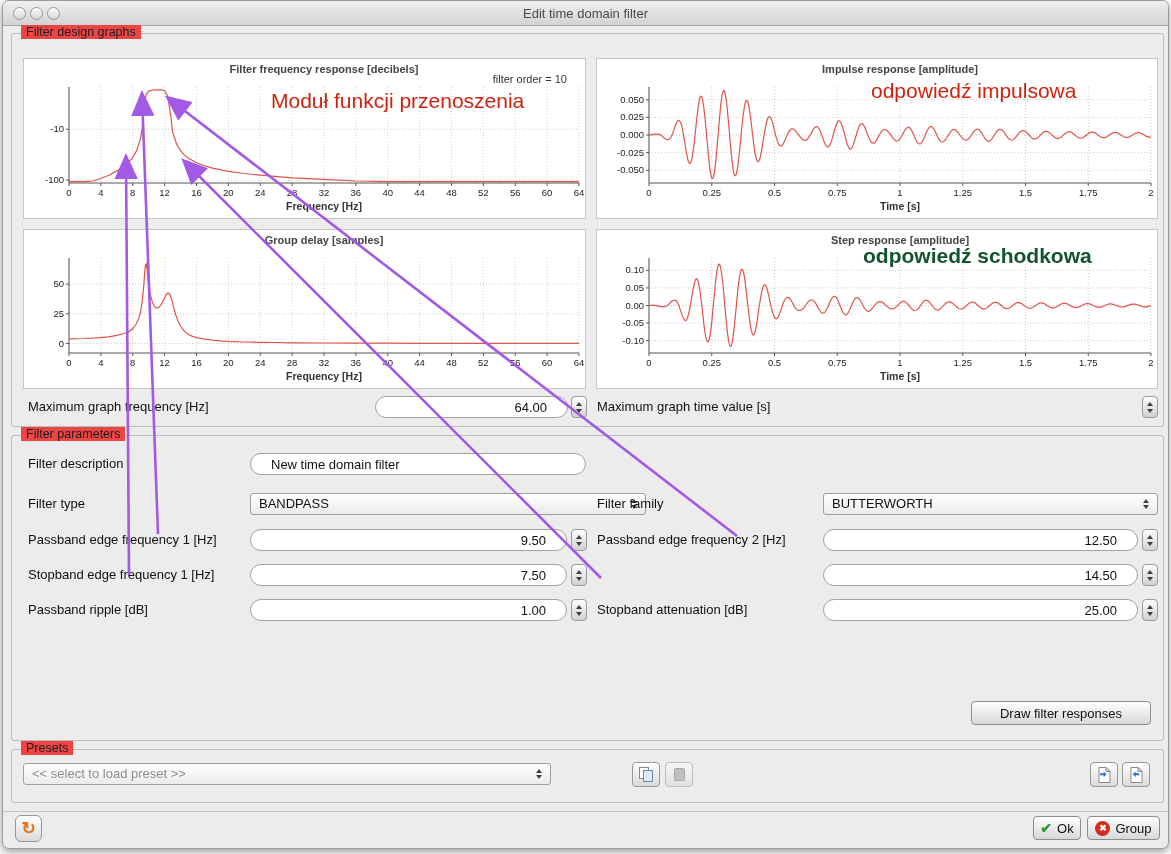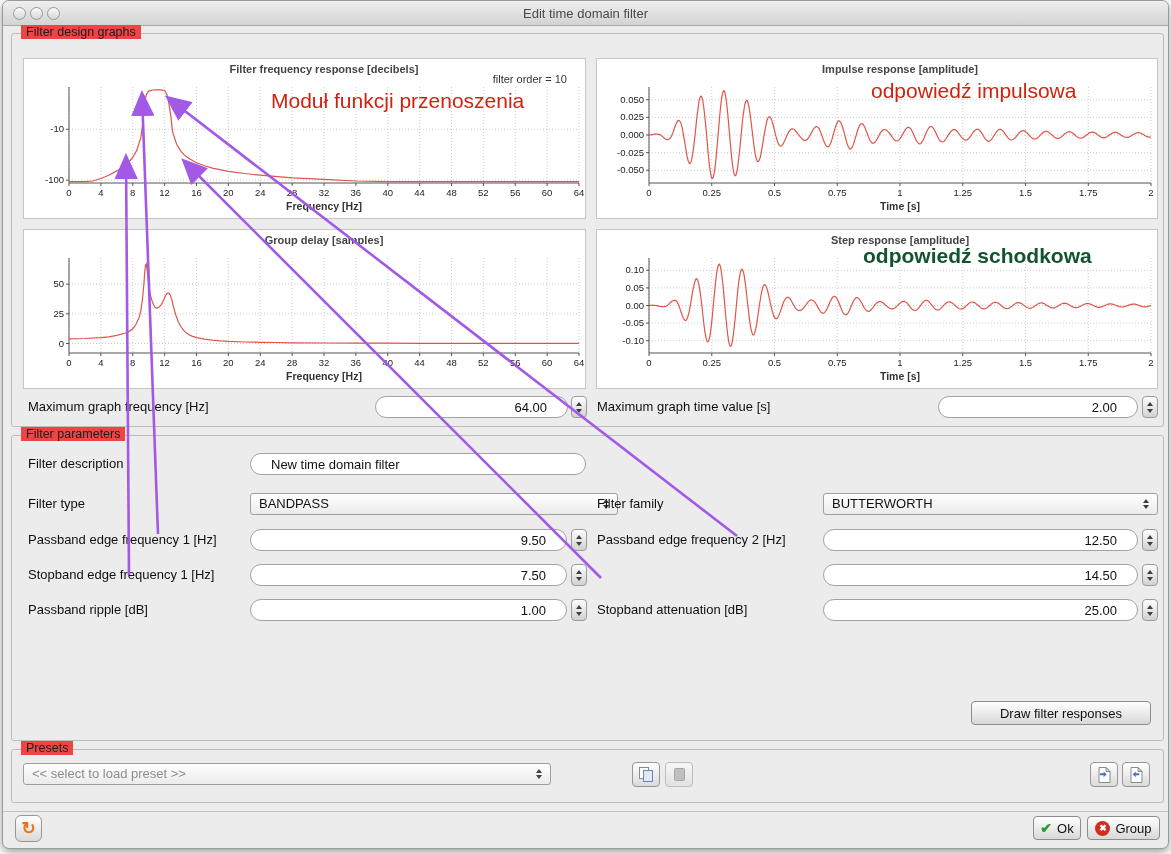--- a/index.html
+++ b/index.html
@@ -335,35 +335,34 @@
   <div class="red-note" style="left: 860px; top: 243px; color: #14532d; font-weight: bold;">odpowiedź schodkowa</div>
 
   <label class="lbl" style="left:25px; top:395px">Maximum graph frequency [Hz]</label>
   <input class="field num" style="left: 372px; top: 395px; width: 193px;" value="64.00">
   <div class="stepper" style="left:568px; top:395px">
     <div class="tri-up"></div>
     <div class="tri-dn"></div>
   </div>
 
   <label class="lbl" style="left:594px; top:395px">Maximum graph time value [s]</label>
-  <input class="field num" style="left: 935px; top: 395px; width: 200px;" value="2.00">
   <div class="stepper" style="left:1139px; top:395px">
     <div class="tri-up"></div>
     <div class="tri-dn"></div>
   </div>
 
   <div class="group" style="left:8px; top:434px; width:1153px; height:306px">
     <span class="group-label">Filter parameters</span>
   </div>
 
   <label class="lbl" style="left:25px; top:452px">Filter description</label>
   <input class="field" style="left: 247px; top: 452px; width: 336px;" value="New time domain filter">
 
   <label class="lbl" style="left:25px; top:492px">Filter type</label>
-  <div class="combo" style="left:247px; top:492px; width:368px">
+  <div class="combo" style="left:247px; top:492px; width:396px">
     <span>BANDPASS</span>
     <span class="arrows">
       <span class="tri-up"></span>
         <span class="tri-dn"></span>
     </span>
   </div>
 
   <label class="lbl" style="left:594px; top:492px">Filter family</label>
   <div class="combo" style="left:820px; top:492px; width:335px">
     <span>BUTTERWORTH</span>

